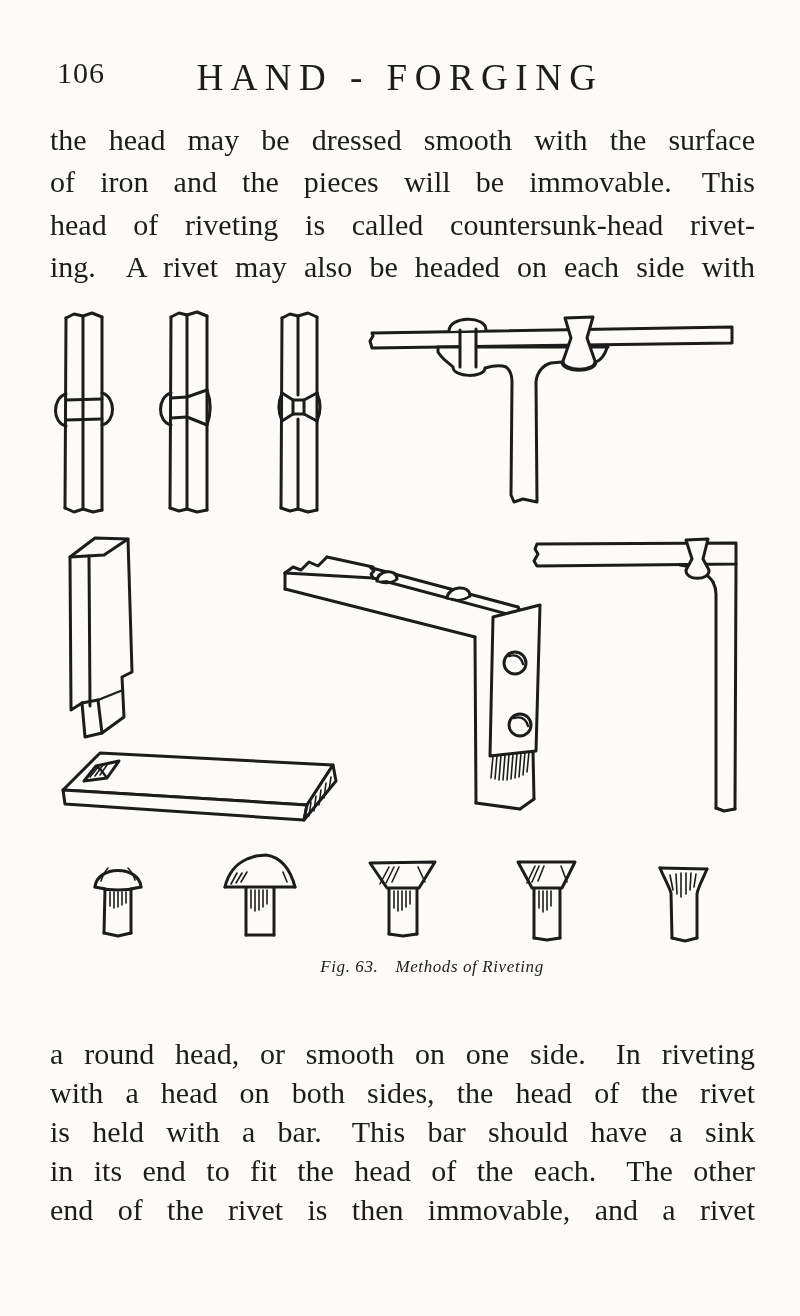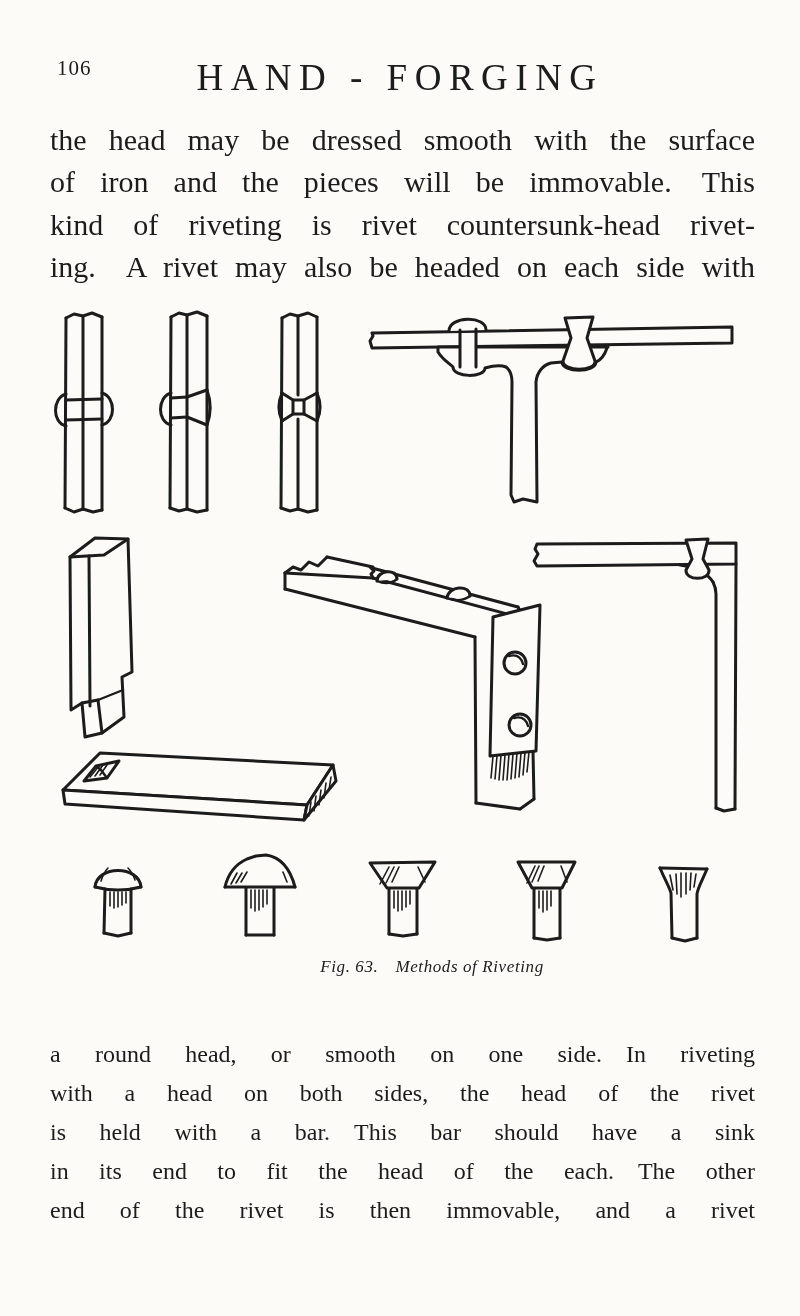--- a/index.html
+++ b/index.html
@@ -3,26 +3,26 @@
 <meta charset="utf-8">
 <style>
   :root { --paper:#fcfbf8; --ink:#1c1c1c; }
   html,body { margin:0; padding:0; background:var(--paper); }
   .page {
     position:relative; width:800px; height:1316px; overflow:hidden;
     background:var(--paper); color:var(--ink);
     font-family:"Liberation Serif","DejaVu Serif",serif;
   }
   .header { position:absolute; top:56px; left:0; width:800px; height:36px; }
-  .pagenum { position:absolute; left:57px; top:0; font-size:21px; letter-spacing:1px; }
+  .pagenum { position:absolute; left:57px; top:0; font-size:30px; letter-spacing:1px; }
   .running-title { position:absolute; left:0; width:800px; text-align:center; top:0;
     font-size:37px; letter-spacing:7.5px; }
   .para { position:absolute; left:50px; width:705px; }
   .para-top  { top:119px;  font-size:30px; line-height:42.4px; }
-  .para-bottom{ top:1035px; font-size:24px; line-height:38.9px;font-family:Liberation Serif, serif; }
+  .para-bottom{ top:1035px; font-size:30px; line-height:38.9px;font-family:Liberation Serif, serif; }
   .tline { text-align:justify; text-align-last:justify; white-space:normal; }
   .figure-svg { position:absolute; left:40px; top:290px; }
   .figure-svg path, .figure-svg circle, .figure-svg ellipse { vector-effect:none; }
   .caption { position:absolute; top:957px; left:0; width:800px; text-align:center;
     font-size:17px; font-style:italic; letter-spacing:0.6px;padding-left:32px; }
   .cap-title { margin-left:17px; }
   svg .ln  { fill:none; stroke:var(--ink); stroke-width:3; stroke-linecap:round; stroke-linejoin:round; }
   svg .ln2 { fill:none; stroke:var(--ink); stroke-width:2.4; stroke-linecap:round; stroke-linejoin:round; }
   svg .fill { fill:var(--paper); stroke:var(--ink); stroke-width:3; stroke-linecap:round; stroke-linejoin:round; }
   svg .erase { fill:var(--paper); stroke:none; }
@@ -34,21 +34,21 @@
 <div class="page">
 
   <div class="header">
     <span class="pagenum">106</span>
     <span class="running-title">HAND - FORGING</span>
   </div>
 
   <div class="para para-top">
     <div class="tline">the head may be dressed smooth with the surface</div>
     <div class="tline">of iron and the pieces will be immovable. This</div>
-    <div class="tline">kind of riveting is rivet countersunk-head rivet-</div>
+    <div class="tline">head of riveting is called countersunk-head rivet-</div>
     <div class="tline">ing. A rivet may also be headed on each side with</div>
   </div>
 
   <svg class="figure-svg" width="720" height="660" viewBox="0 0 720 660">
 
     <g>
       <path class="ln" d="M26,28 L25,218"></path>
       <path class="ln" d="M43,26 L43,219"></path>
       <path class="ln" d="M62,27 L62,220"></path>
       <path class="ln" d="M26,28 L34,24 L43,26 L52,23 L62,27"></path>

